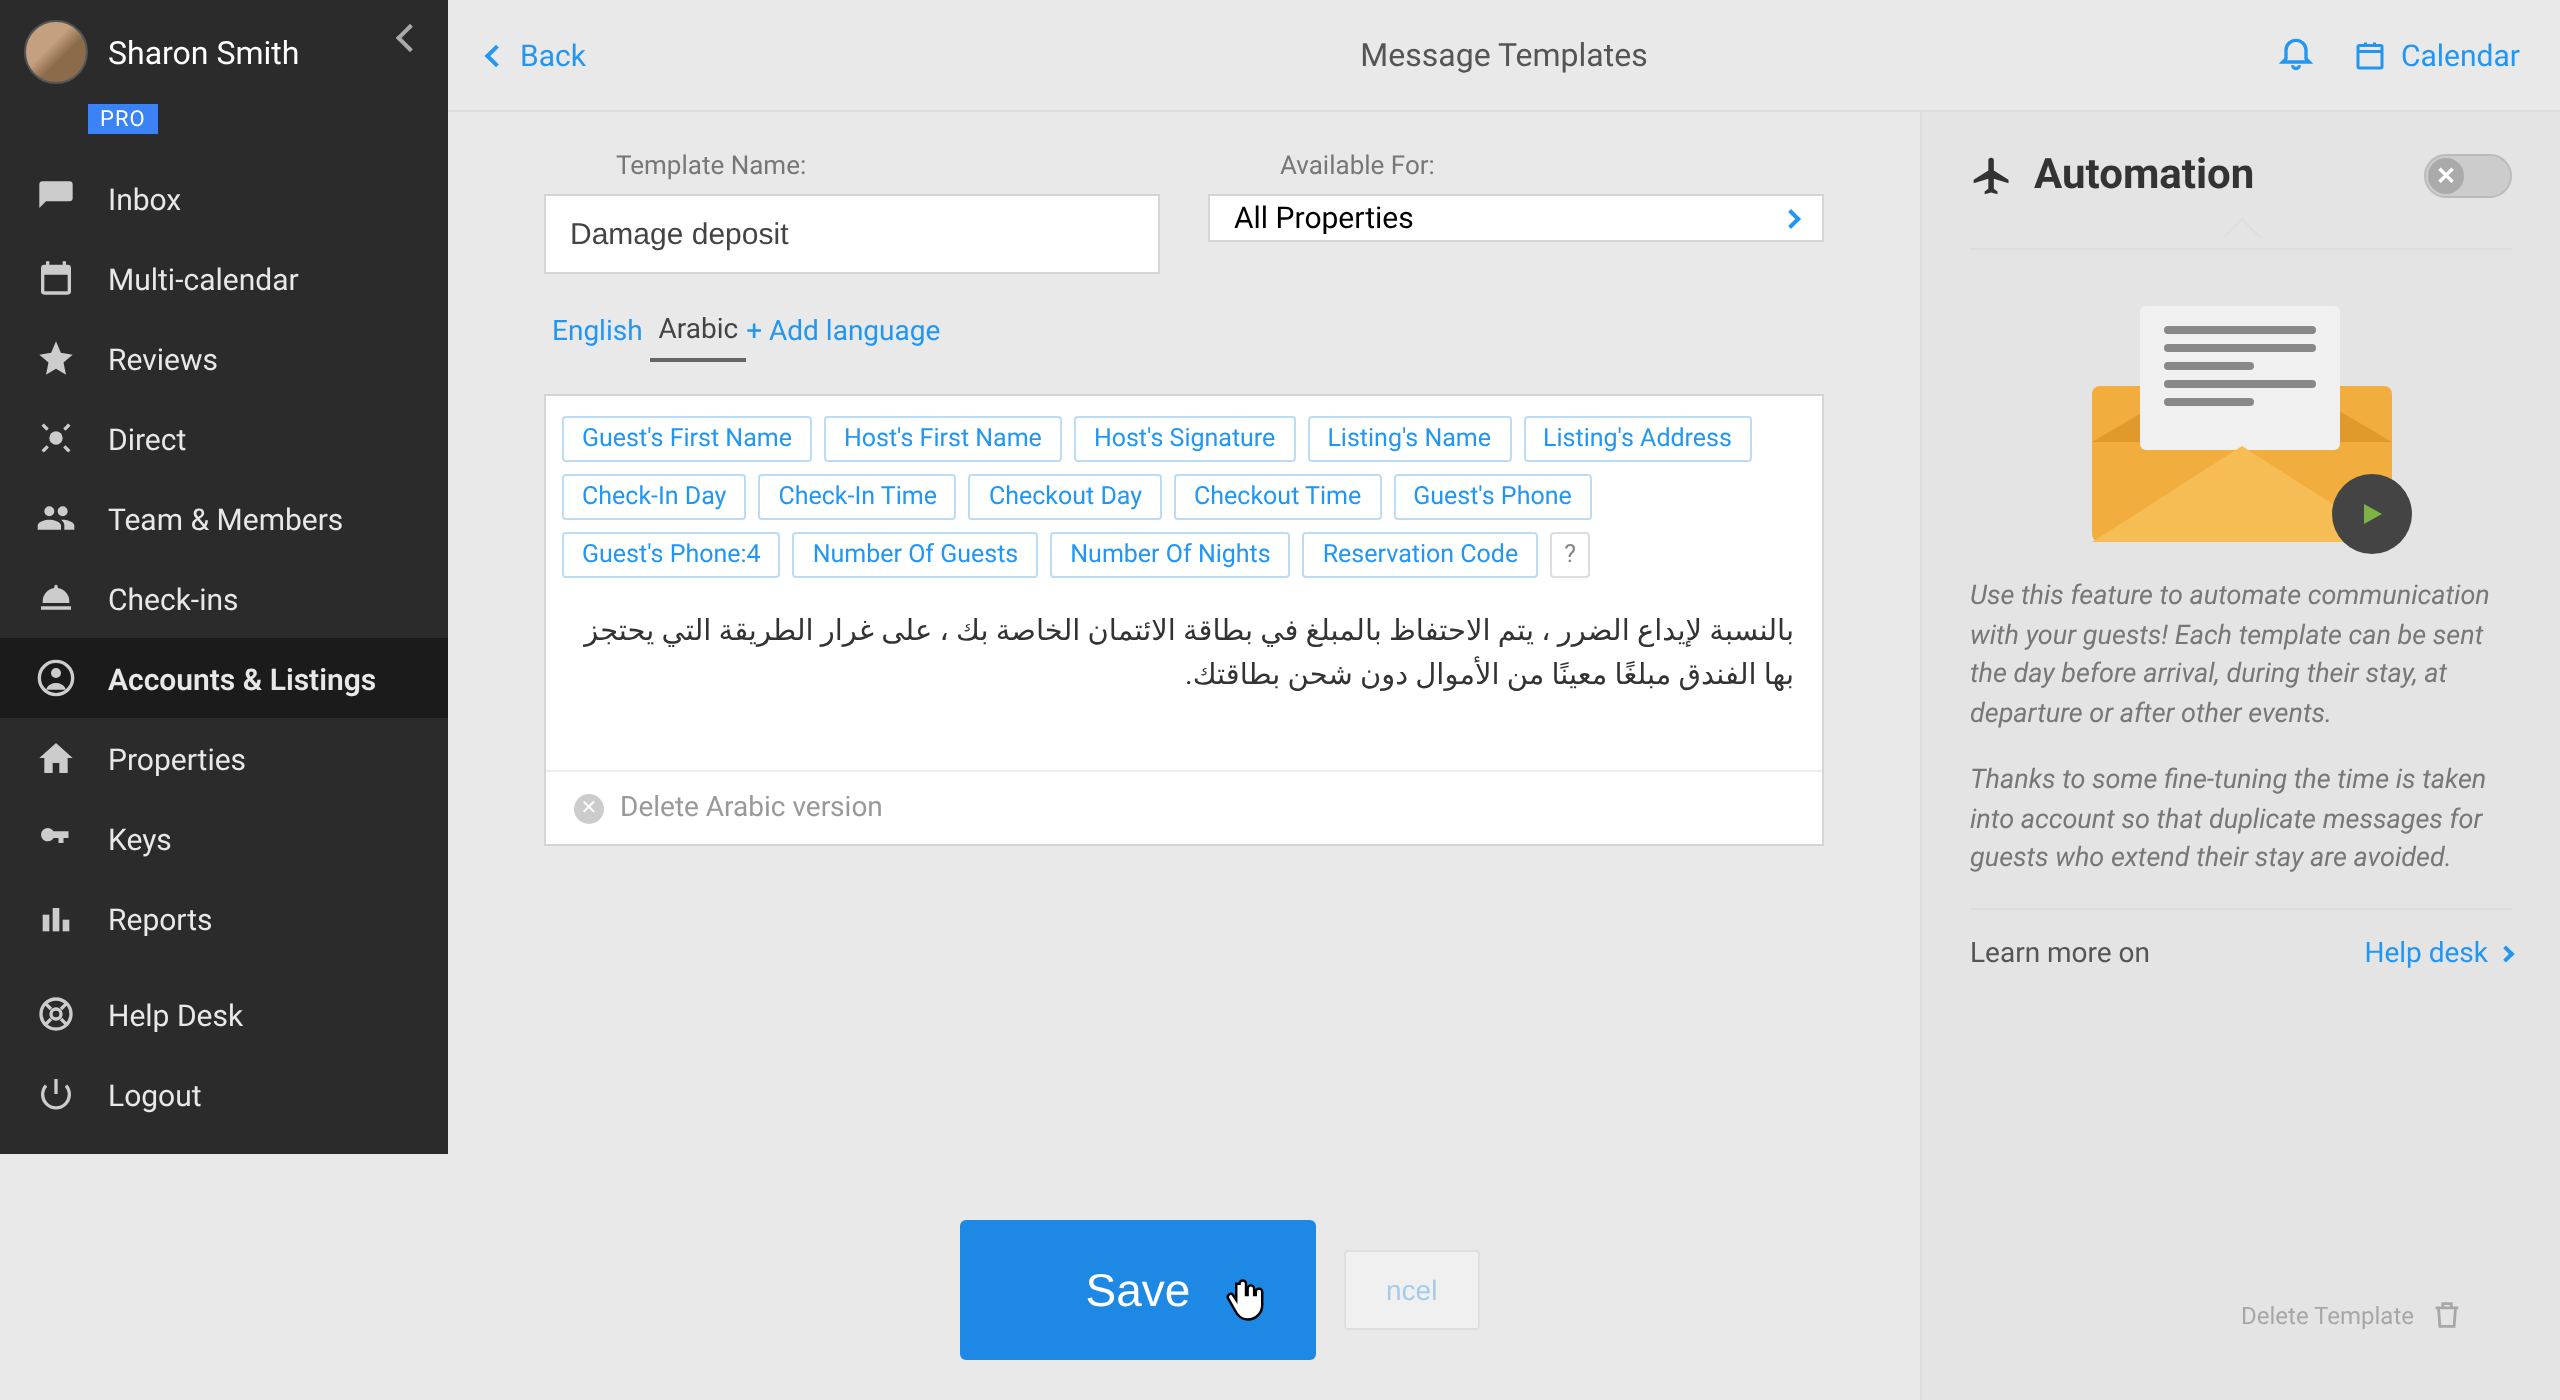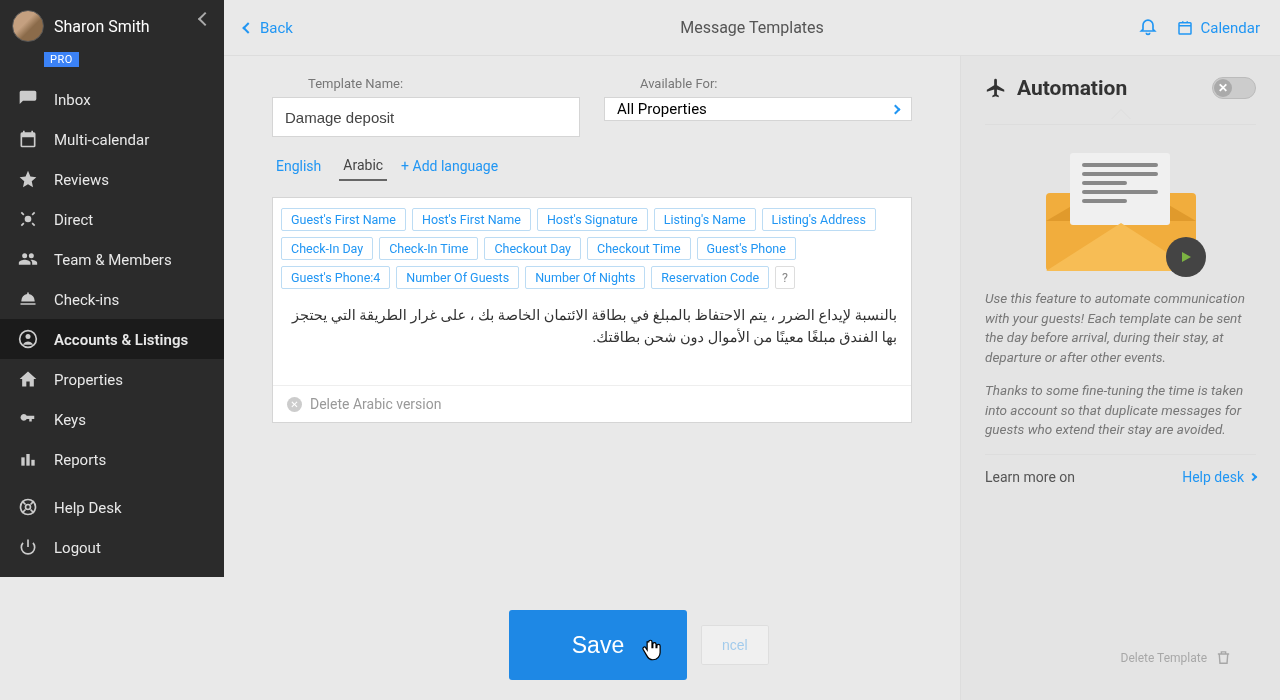--- a/index.html
+++ b/index.html
@@ -28,21 +28,21 @@
 .cal-link { color: #2196f3; font-size: 15px; display: flex; align-items: center; gap: 6px; }
 
 .content { position: absolute; top: 56px; left: 0; right: 320px; bottom: 0; padding: 20px 48px 0 48px; }
 .row { display: flex; gap: 24px; margin-bottom: 14px; }
 .field { flex: 1; }
 .flabel { font-size: 13px; color: #777; margin-bottom: 6px; display: block; margin-left: 36px; }
 .tinput { width: 100%; height: 40px; border: 1px solid #d5d5d5; background: #fff; padding: 0 12px; font-size: 15px; color: #444; }
 .dropdown { width: 100%; height: 24px; border: 1px solid #d5d5d5; background: #fff; padding: 0 12px; font-size: 15px; color: #000000; display: flex; align-items: center; justify-content: space-between; cursor: pointer; }
 .dd-chev { width: 7px; height: 7px; border-right: 2px solid #2196f3; border-bottom: 2px solid #2196f3; transform: rotate(-45deg); }
 
-.langtabs { display: flex; align-items: center; gap: 14px; margin-bottom: 0; font-size: 14px; }
+.langtabs { display: flex; align-items: center; gap: 0; margin-bottom: 0; font-size: 14px; }
 .langtab { color: #2196f3; padding: 6px 4px; cursor: pointer; }
 .langtab.active { color: #444; border-bottom: 2px solid #666; }
 .addlang { color: #2196f3; cursor: pointer; }
 
 .editor { border: 1px solid #d5d5d5; background: #fff; margin-top: 16px; }
 .tokens { padding: 10px 8px 6px 8px; display: flex; flex-wrap: wrap; gap: 6px; }
 .token { border: 1px solid #bcdcf4; background: #fff; color: #2196f3; font-size: 12.5px; padding: 3px 9px; border-radius: 2px; cursor: pointer; }
 .token.help { width: 20px; text-align: center; color: #888; border-color: #ddd; padding: 3px 4px; }
 .body-area { padding: 10px 14px 30px 14px; font-size: 14.5px; color: #333; direction: rtl; text-align: right; line-height: 1.5; min-height: 90px; }
 .delver { border-top: 1px solid #eee; padding: 10px 14px; color: #999; font-size: 14px; display: flex; align-items: center; gap: 8px; }
@@ -63,21 +63,21 @@
 .paper-line { height:4px; background:#888; margin-bottom:5px; border-radius:2px; }
 .paper-line.short { width:60%; }
 .gear { position:absolute; right:-10px; bottom:-6px; width:40px; height:40px; border-radius:50%; background:#444; display:flex; align-items:center; justify-content:center; }
 .gear-play { width:0; height:0; border-left:9px solid #7cb342; border-top:5px solid transparent; border-bottom:5px solid transparent; margin-left:2px; }
 .auto-text { font-size: 13.5px; color: #777; font-style: italic; line-height: 1.45; margin-bottom: 14px; }
 .learnrow { display: flex; justify-content: space-between; align-items: center; font-size: 14px; border-top: 1px solid #ddd; padding-top: 14px; margin-top: 6px; }
 .learnrow .lab { color: #555; }
 .learnrow .link { color: #2196f3; display: flex; align-items: center; gap: 6px; }
 .mini-chev { width: 6px; height: 6px; border-right: 2px solid #2196f3; border-bottom: 2px solid #2196f3; transform: rotate(-45deg); }
 
-.footer { position: absolute; left: 285px; bottom: 20px; display: flex; align-items: center; gap: 14px; }
+.footer { position: absolute; left: 256px; bottom: 20px; display: flex; align-items: center; gap: 14px; }
 .savebtn { background: #1e88e5; color: #fff; border: none; width: 178px; height: 70px; font-size: 23px; border-radius: 3px; cursor: pointer; position: relative; }
 .save-halo { position: absolute; inset: -12px; background: #fff; border-radius: 10px; z-index: -1; box-shadow: 0 0 6px rgba(0,0,0,0.12); }
 .cancelbtn { border: 1px solid #ccc; background: #fff; color: #2196f3; height: 40px; padding: 0 20px; border-radius: 2px; font-size: 14px; opacity: 0.35; }
 .deltpl { position: absolute; right: 48px; bottom: 34px; color: #999; font-size: 12px; display: flex; align-items: center; gap: 8px; opacity: 0.8; }
 .cursor-hand { position: absolute; width: 26px; height: 28px; pointer-events:none; }
 
 svg.ic { width: 20px; height: 20px; }
 </style>
 </head>
 <body>

